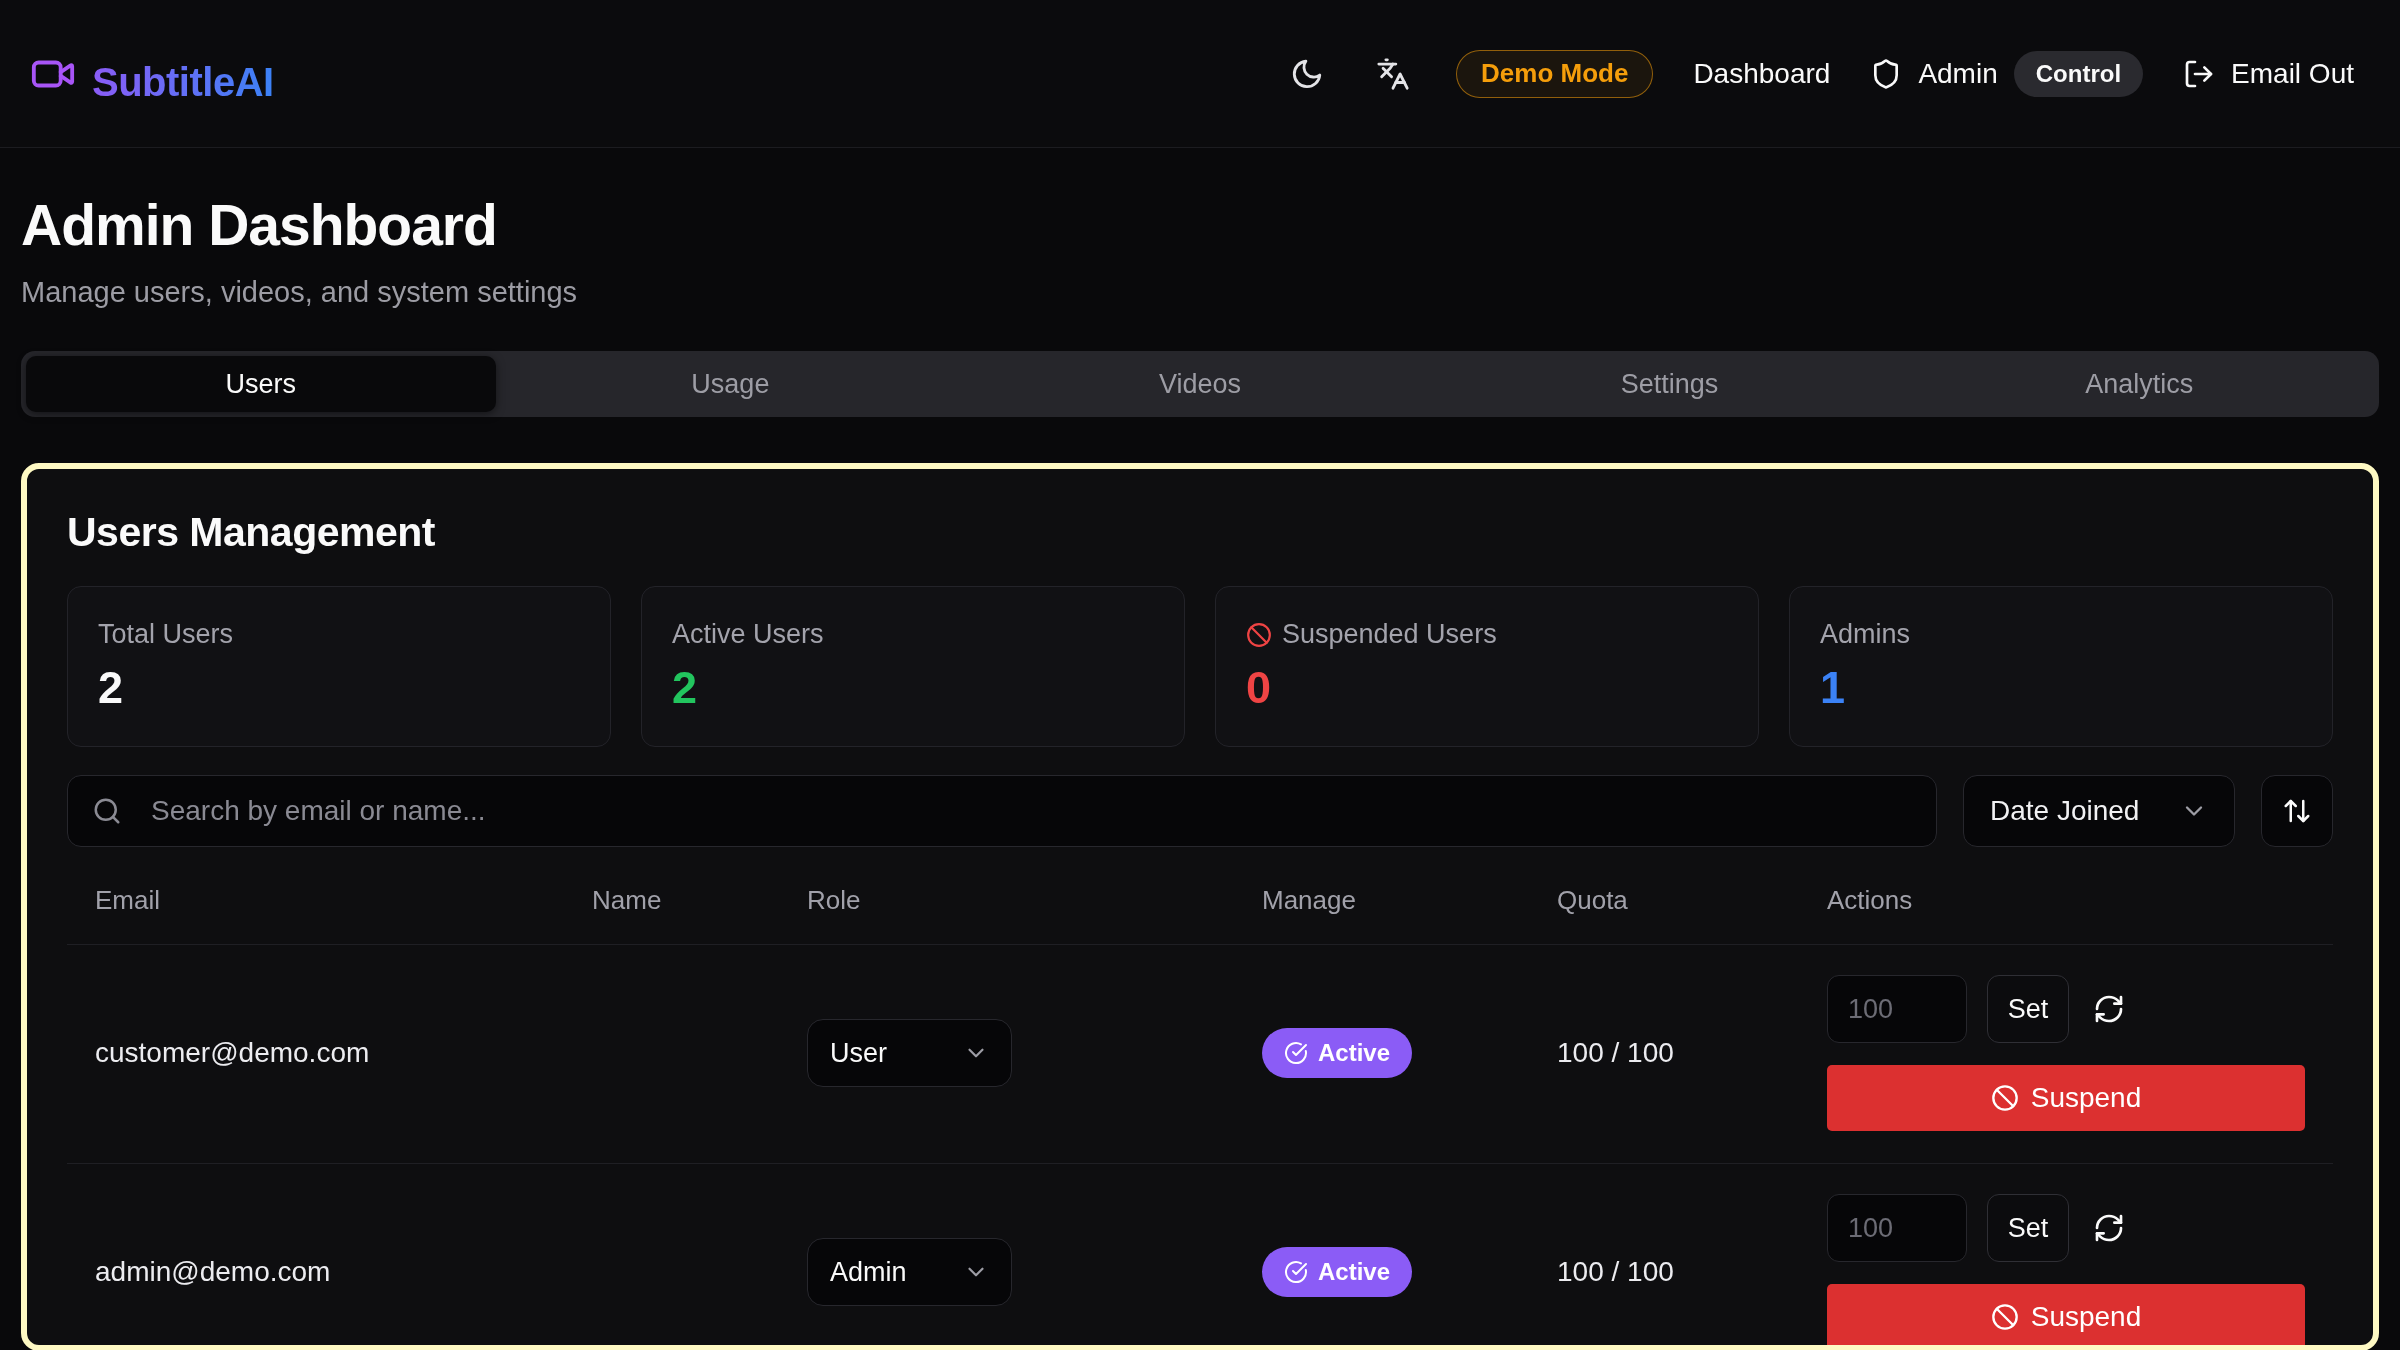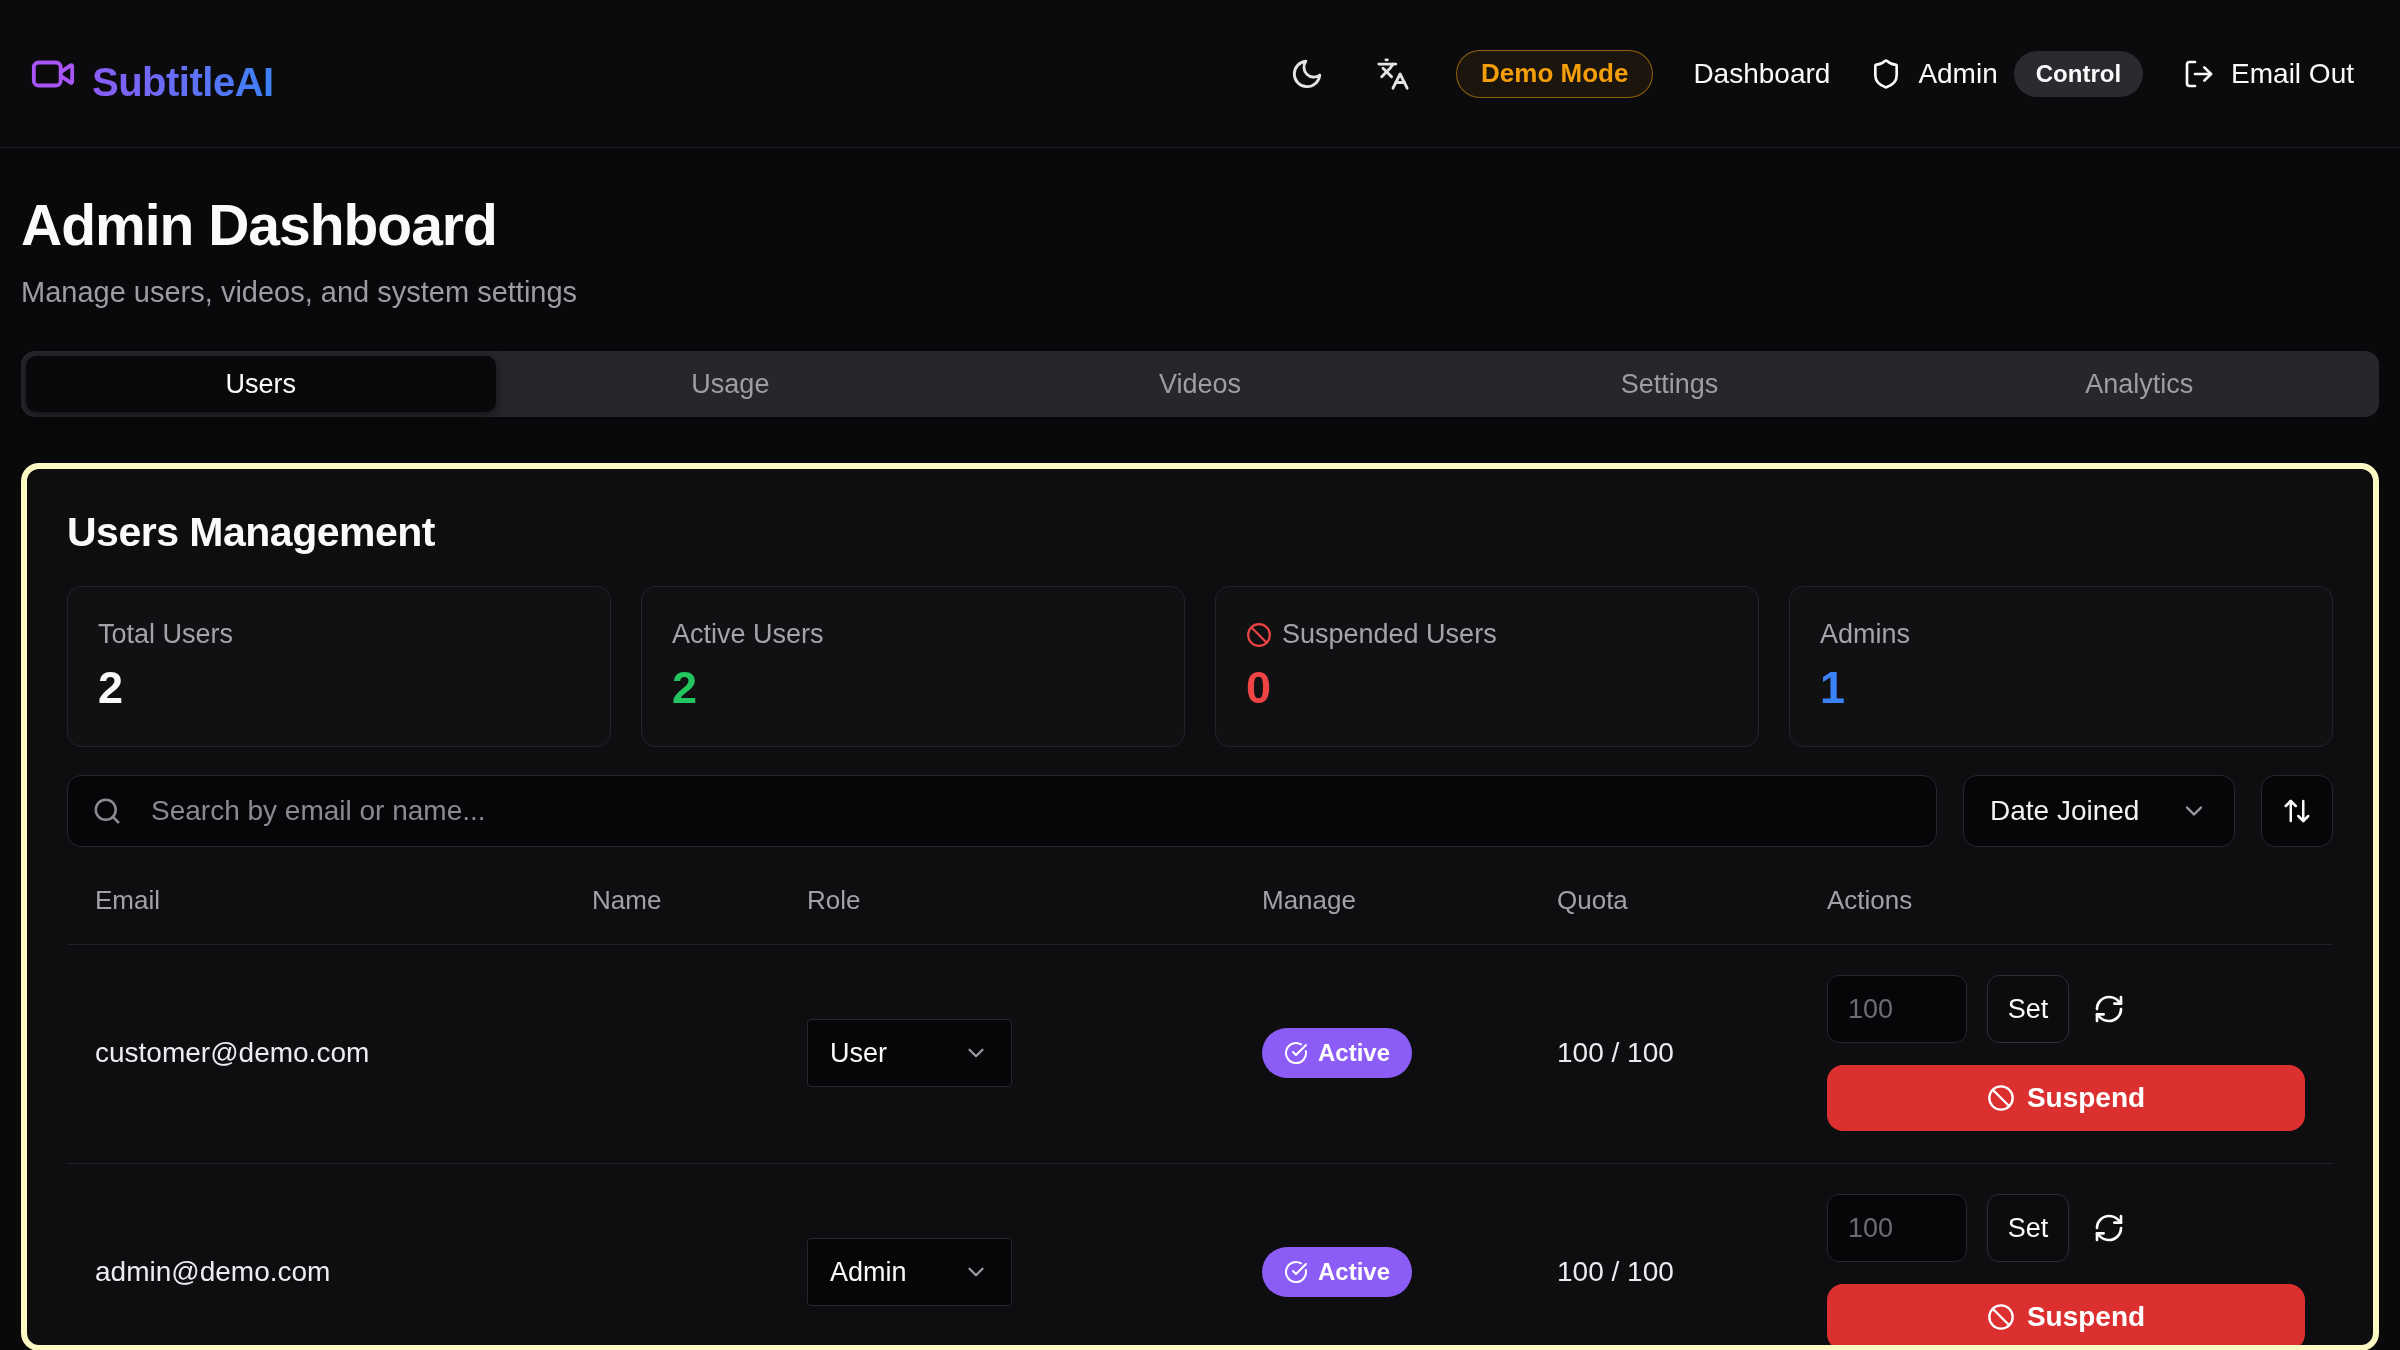--- a/index.html
+++ b/index.html
@@ -104,21 +104,21 @@
     display:grid; grid-template-columns:497px 215px 455px 295px 270px 1fr;
     padding:0 28px; align-items:center;
   }
   .thead { padding-bottom:28px; border-bottom:1px solid #1f1f24; }
   .th { font-size:26px; color:#a1a1aa; font-weight:400; text-align:left; }
   .tbody-row { padding-top:30px; padding-bottom:32px; border-bottom:1px solid #1f1f24; }
   .tbody-row:last-child { border-bottom:none; }
   .cell-email { font-size:28px; color:#ececf0; }
   .role-select {
     width:205px; height:68px; background:#060608; border:1px solid #27272d;
-    border-radius:4px; display:flex; align-items:center; justify-content:space-between;
+    border-radius:16px; display:flex; align-items:center; justify-content:space-between;
     padding:0 22px; cursor:pointer; color:#fafafa; font-size:27px;
   }
   .badge {
     display:inline-flex; align-items:center; gap:10px; height:50px; padding:0 22px;
     background:#8b5cf6; border-radius:999px; color:#fff; font-size:24px; font-weight:600;
   }
   .cell-quota { font-size:28px; color:#ececf0; }
   .actions { display:flex; flex-direction:column; gap:22px; }
   .actions-line1 { display:flex; align-items:center; gap:20px; }
   .quota-input {
@@ -127,22 +127,22 @@
     font-family:inherit; outline:none;
   }
   .quota-input::placeholder { color:#6c6c75; }
   .set-btn {
     width:82px; height:68px; background:#0c0c0e; border:1px solid #2f2f35;
     border-radius:12px; color:#fafafa; font-size:27px; font-weight:500;
     cursor:pointer; font-family:inherit;
   }
   .refresh-btn { background:none; border:none; color:#fafafa; cursor:pointer; padding:4px; }
   .suspend-btn {
-    width:100%; height:66px; background:#dc3030; border:none; border-radius:16px;
-    color:#fff; font-size:28px; font-weight:700; cursor:pointer; font-family:inherit;
+    width:100%; height:66px; background:#dc3030; border:none; border-radius:5px;
+    color:#fff; font-size:28px; font-weight:400; cursor:pointer; font-family:inherit;
     display:flex; align-items:center; justify-content:center; gap:12px;text-align:right;
   }
 </style>
 </head>
 <body>
 
 <header class="topnav">
   <div class="brand">
     <span>
       <svg width="46" height="46" viewBox="0 0 24 24" fill="none" stroke="#a855f7" stroke-width="2" stroke-linecap="round" stroke-linejoin="round">

